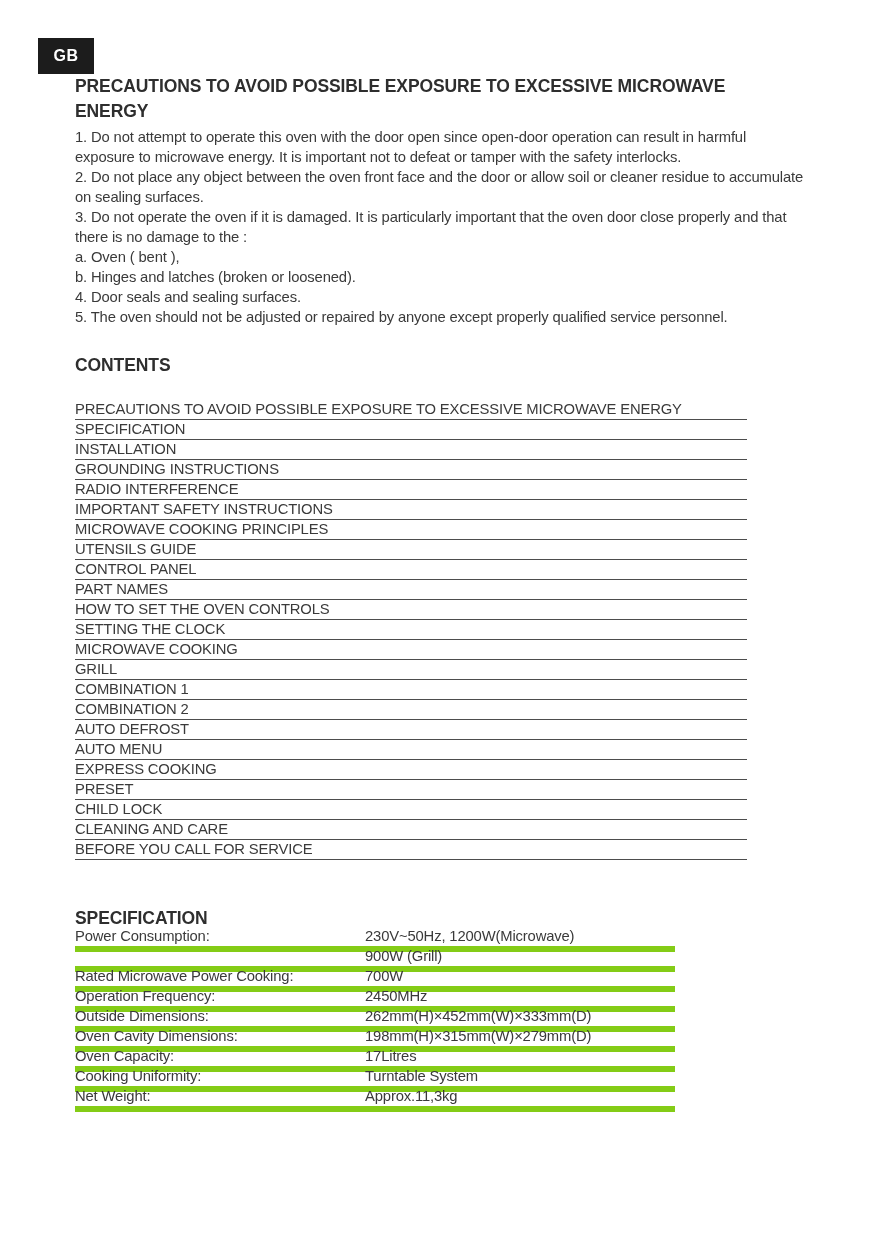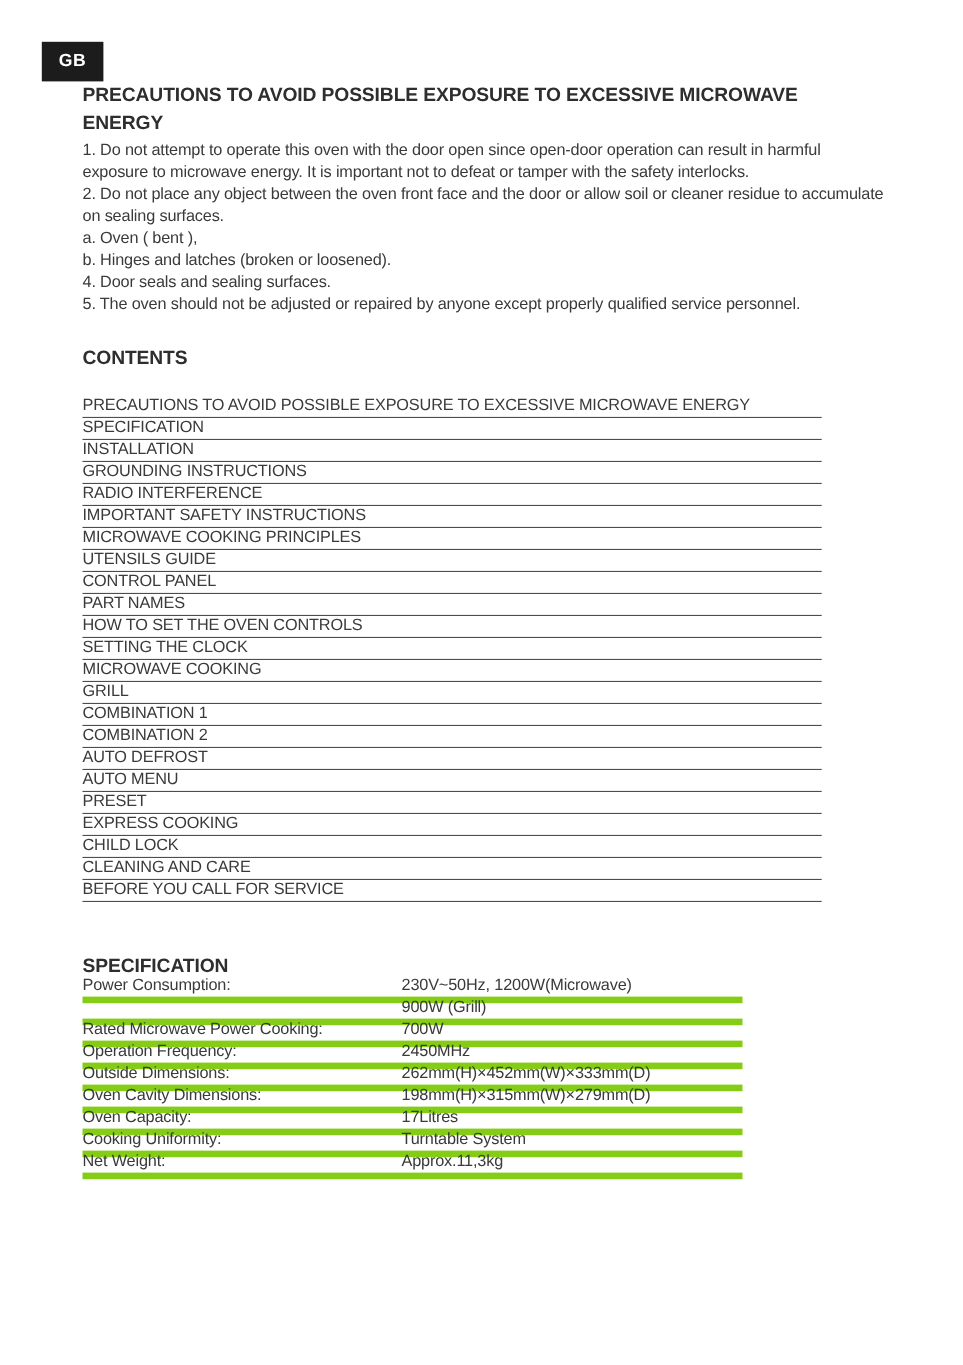--- a/index.html
+++ b/index.html
@@ -83,20 +83,21 @@
 
   <div class="gb-badge">GB</div>
 
   <div class="content">
 
     <div class="section-title precautions-title">PRECAUTIONS TO AVOID POSSIBLE EXPOSURE TO EXCESSIVE MICROWAVE ENERGY</div>
 
     <div>
         <div class="body-line">1. Do not attempt to operate this oven with the door open since open-door operation can result in harmful exposure to microwave energy. It is important not to defeat or tamper with the safety interlocks.</div>
         <div class="body-line">2. Do not place any object between the oven front face and the door or allow soil or cleaner residue to accumulate on sealing surfaces.</div>
+        <div class="body-line">3. Do not operate the oven if it is damaged. It is particularly important that the oven door close properly and that there is no damage to the :</div>
         <div class="body-line">a. Oven ( bent ),</div>
         <div class="body-line">b. Hinges and latches (broken or loosened).</div>
         <div class="body-line">4. Door seals and sealing surfaces.</div>
         <div class="body-line">5. The oven should not be adjusted or repaired by anyone except properly qualified service personnel.</div>
       </div>
 
     <div class="section-title contents-title">CONTENTS</div>
 
     <div class="toc-list">
         <div class="toc-item">
@@ -147,24 +148,24 @@
         <div class="toc-item">
           <span>COMBINATION 2</span>
         </div>
         <div class="toc-item">
           <span>AUTO DEFROST</span>
         </div>
         <div class="toc-item">
           <span>AUTO MENU</span>
         </div>
         <div class="toc-item">
+          <span>EXPRESS COOKING</span>
+        </div>
+        <div class="toc-item">
           <span>PRESET</span>
-        </div>
-        <div class="toc-item">
-          <span>EXPRESS COOKING</span>
         </div>
         <div class="toc-item">
           <span>CHILD LOCK</span>
         </div>
         <div class="toc-item">
           <span>CLEANING AND CARE</span>
         </div>
         <div class="toc-item">
           <span>BEFORE YOU CALL FOR SERVICE</span>
         </div>

